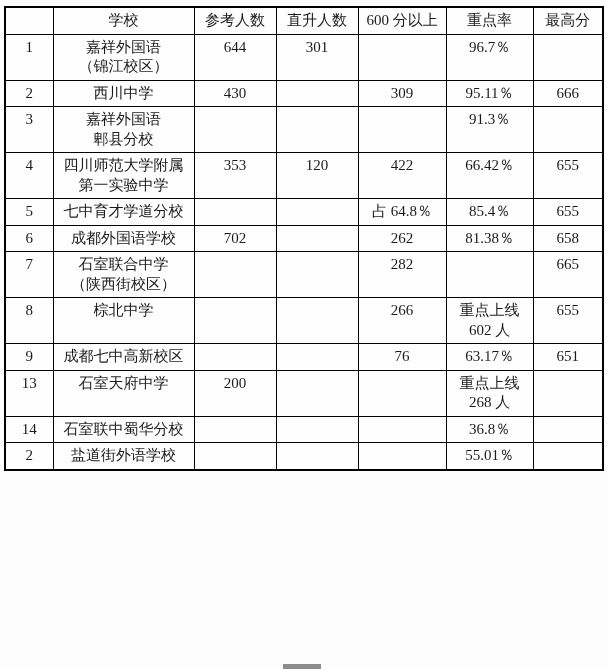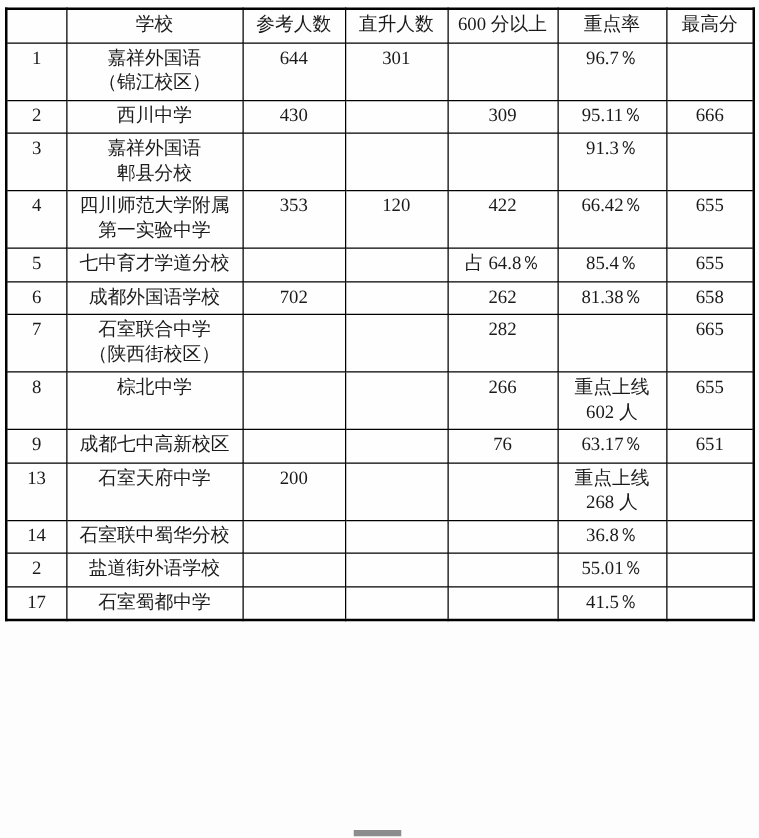--- a/index.html
+++ b/index.html
@@ -186,26 +186,17 @@
   </tr>
         <tr>
     <td>2</td>
     <td>盐道街外语学校</td>
     <td></td>
     <td></td>
     <td></td>
     <td>55.01％</td>
     <td></td>
   </tr>
-        <tr>
-    <td>17</td>
-    <td>石室蜀都中学</td>
-    <td></td>
-    <td></td>
-    <td></td>
-    <td>41.5％</td>
-    <td></td>
-  </tr>
       </tbody>
   </table>
 </div>
 
 <div class="bottom-bar"></div>
 
 </body></html>

